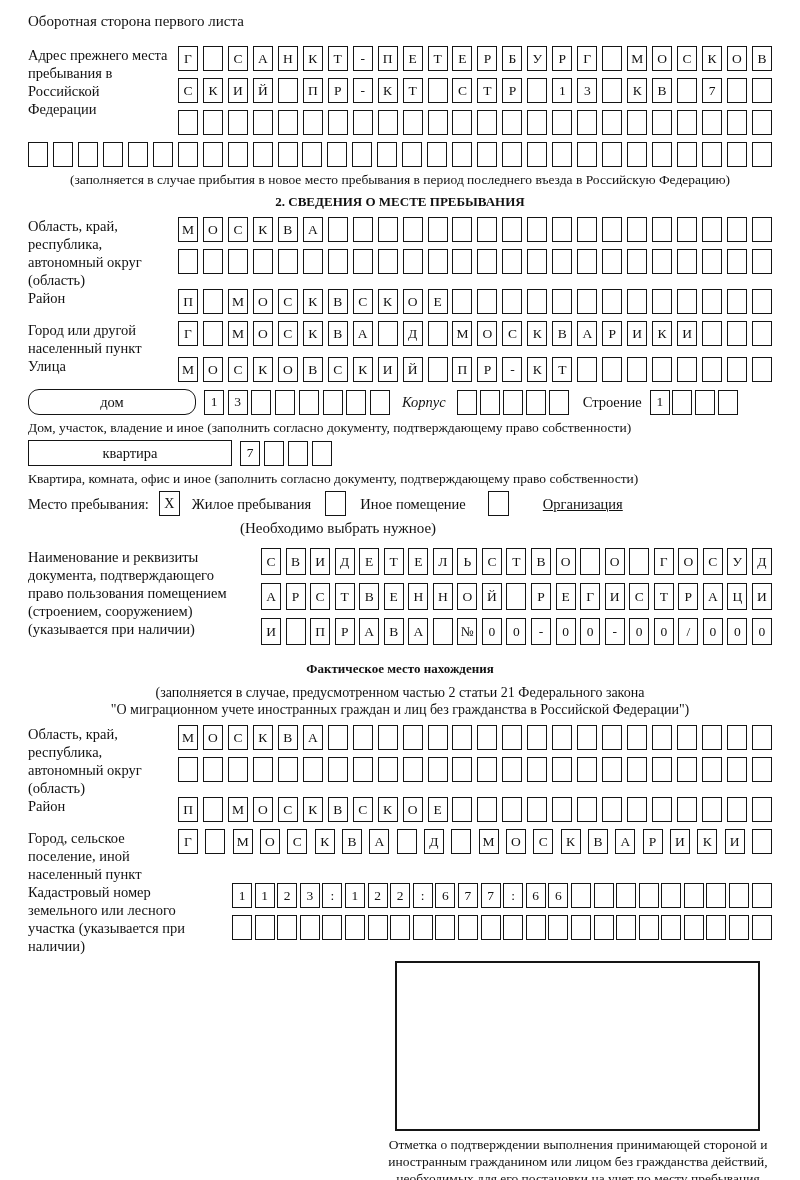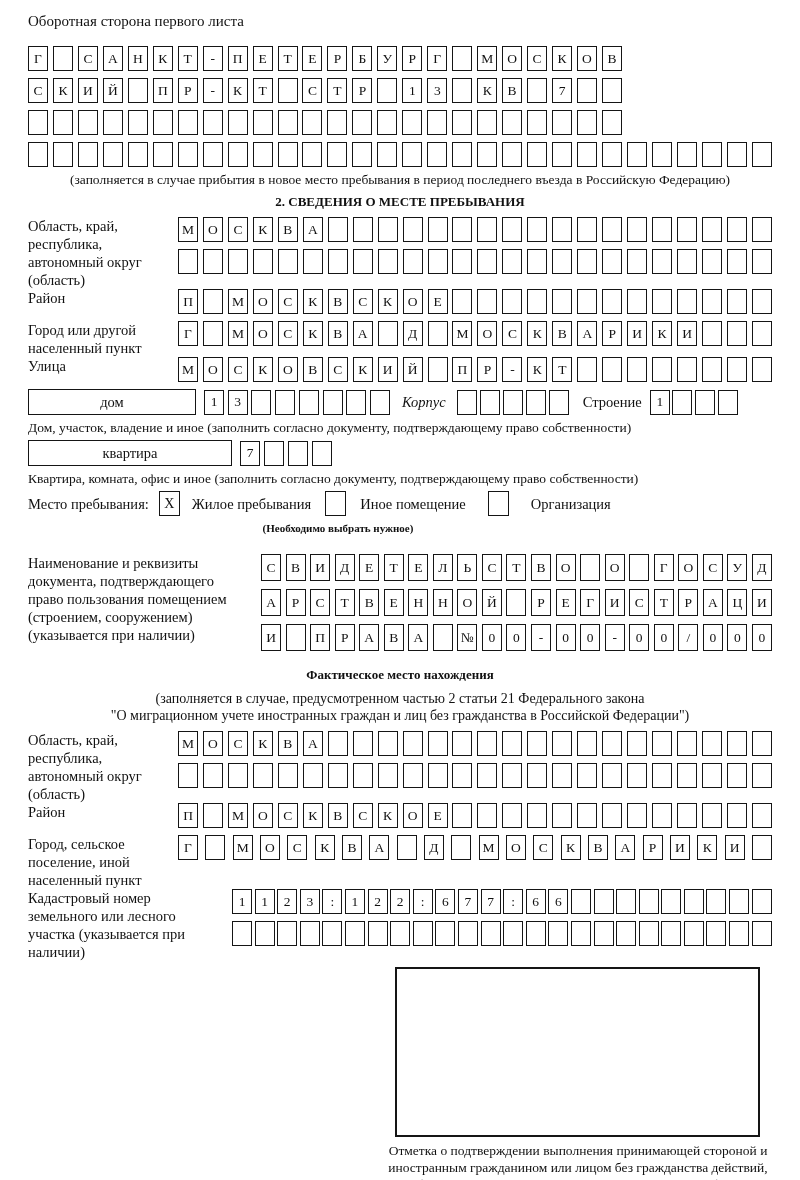--- a/index.html
+++ b/index.html
@@ -33,40 +33,41 @@
     box-sizing:border-box;height:26px;border:1.8px solid #151515;
     display:flex;align-items:center;justify-content:center;font-size:14.5px;flex:0 0 auto;
   }
   .inline-line{display:flex;align-items:center;margin-bottom:5px;}
   .gap-cells{display:flex;justify-content:space-between;}
   .cb{
     box-sizing:border-box;width:21px;height:25px;border:1.8px solid #151515;
     display:flex;align-items:center;justify-content:center;font-size:14px;flex:0 0 auto;
   }
   .mesto-line{display:flex;align-items:center;margin-bottom:4px;}
-  .necessary{width:620px;text-align:center;font-size:11px;line-height:16px;margin-bottom:18px;font-weight:bold;}
+  .necessary{width:620px;text-align:center;font-size:15px;line-height:16px;margin-bottom:12px;}
   .law-note{text-align:center;font-size:14px;line-height:17px;margin:0;}
   .stamp-box{
     box-sizing:border-box;margin-left:367px;width:365px;height:170px;
     border:2px solid #151515;margin-top:6px;
   }
   .stamp-caption{
     margin-left:356px;width:388px;text-align:center;
     font-size:13.5px;line-height:17px;margin-top:5px;
   }
   .mt16{margin-top:16px;}
   .mt6{margin-top:6px;}
   .lbl-inline{font-size:14.5px;flex:0 0 auto;}
 </style>
 </head>
 <body>
 
 <div class="header-note">Оборотная сторона первого листа</div>
 
 <div class="frow mt16">
+  <div class="flabel">Адрес прежнего места пребывания в Российской Федерации</div>
   <div class="rowscol rc594">
     <div class="crow">
         <div class="cell">Г</div>
         <div class="cell"></div>
         <div class="cell">С</div>
         <div class="cell">А</div>
         <div class="cell">Н</div>
         <div class="cell">К</div>
         <div class="cell">Т</div>
         <div class="cell">-</div>
@@ -325,21 +326,21 @@
         <div class="cell"></div>
         <div class="cell"></div>
         <div class="cell"></div>
         <div class="cell"></div>
         <div class="cell"></div>
       </div>
   </div>
 </div>
 
 <div class="inline-line">
-  <div class="longbox" style="width:168px;">дом</div>
+  <div class="longbox" style="width:168px;border-radius:11px;">дом</div>
   <div class="gap-cells" style="width:186px;margin-left:8px;">
       <div class="cell">1</div>
       <div class="cell">3</div>
       <div class="cell"></div>
       <div class="cell"></div>
       <div class="cell"></div>
       <div class="cell"></div>
       <div class="cell"></div>
       <div class="cell"></div>
     </div>
@@ -372,21 +373,21 @@
 </div>
 <div class="caption">Квартира, комната, офис и иное (заполнить согласно документу, подтверждающему право собственности)</div>
 
 <div class="mesto-line">
   <span>Место пребывания:</span>
   <div class="cb" style="margin-left:10px;">X</div>
   <span style="margin-left:12px;">Жилое пребывания</span>
   <div class="cb" style="margin-left:14px;"></div>
   <span style="margin-left:14px;">Иное помещение</span>
   <div class="cb" style="margin-left:22px;"></div>
-  <span style="margin-left:22px;">Организация</span>
+  <span style="margin-left:34px;text-decoration:underline;">Организация</span>
 </div>
 <div class="necessary">(Необходимо выбрать нужное)</div>
 
 <div class="frow">
   <div class="flabel">Наименование и реквизиты документа, подтверждающего право пользования помещением (строением, сооружением) (указывается при наличии)</div>
   <div class="rowscol rc511 doc-rows">
     <div class="crow">
         <div class="cell">С</div>
         <div class="cell">В</div>
         <div class="cell">И</div>

